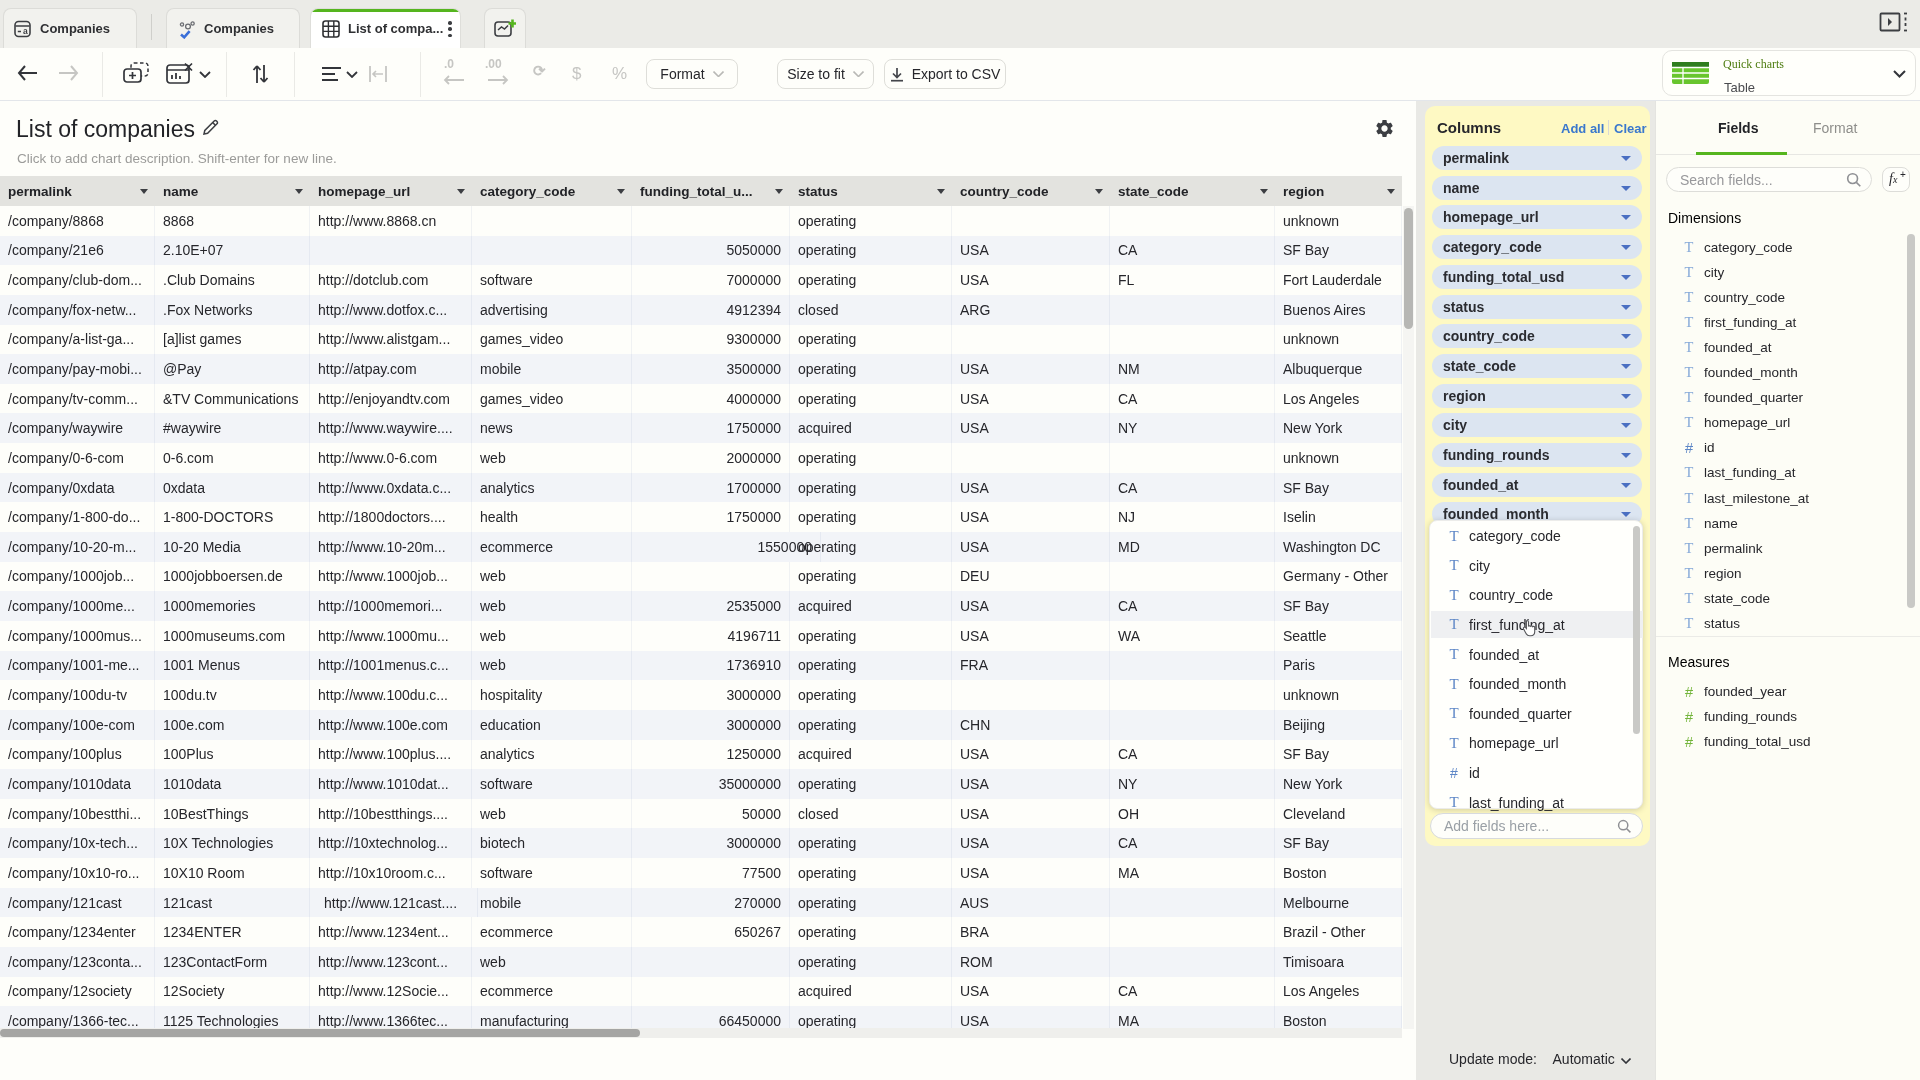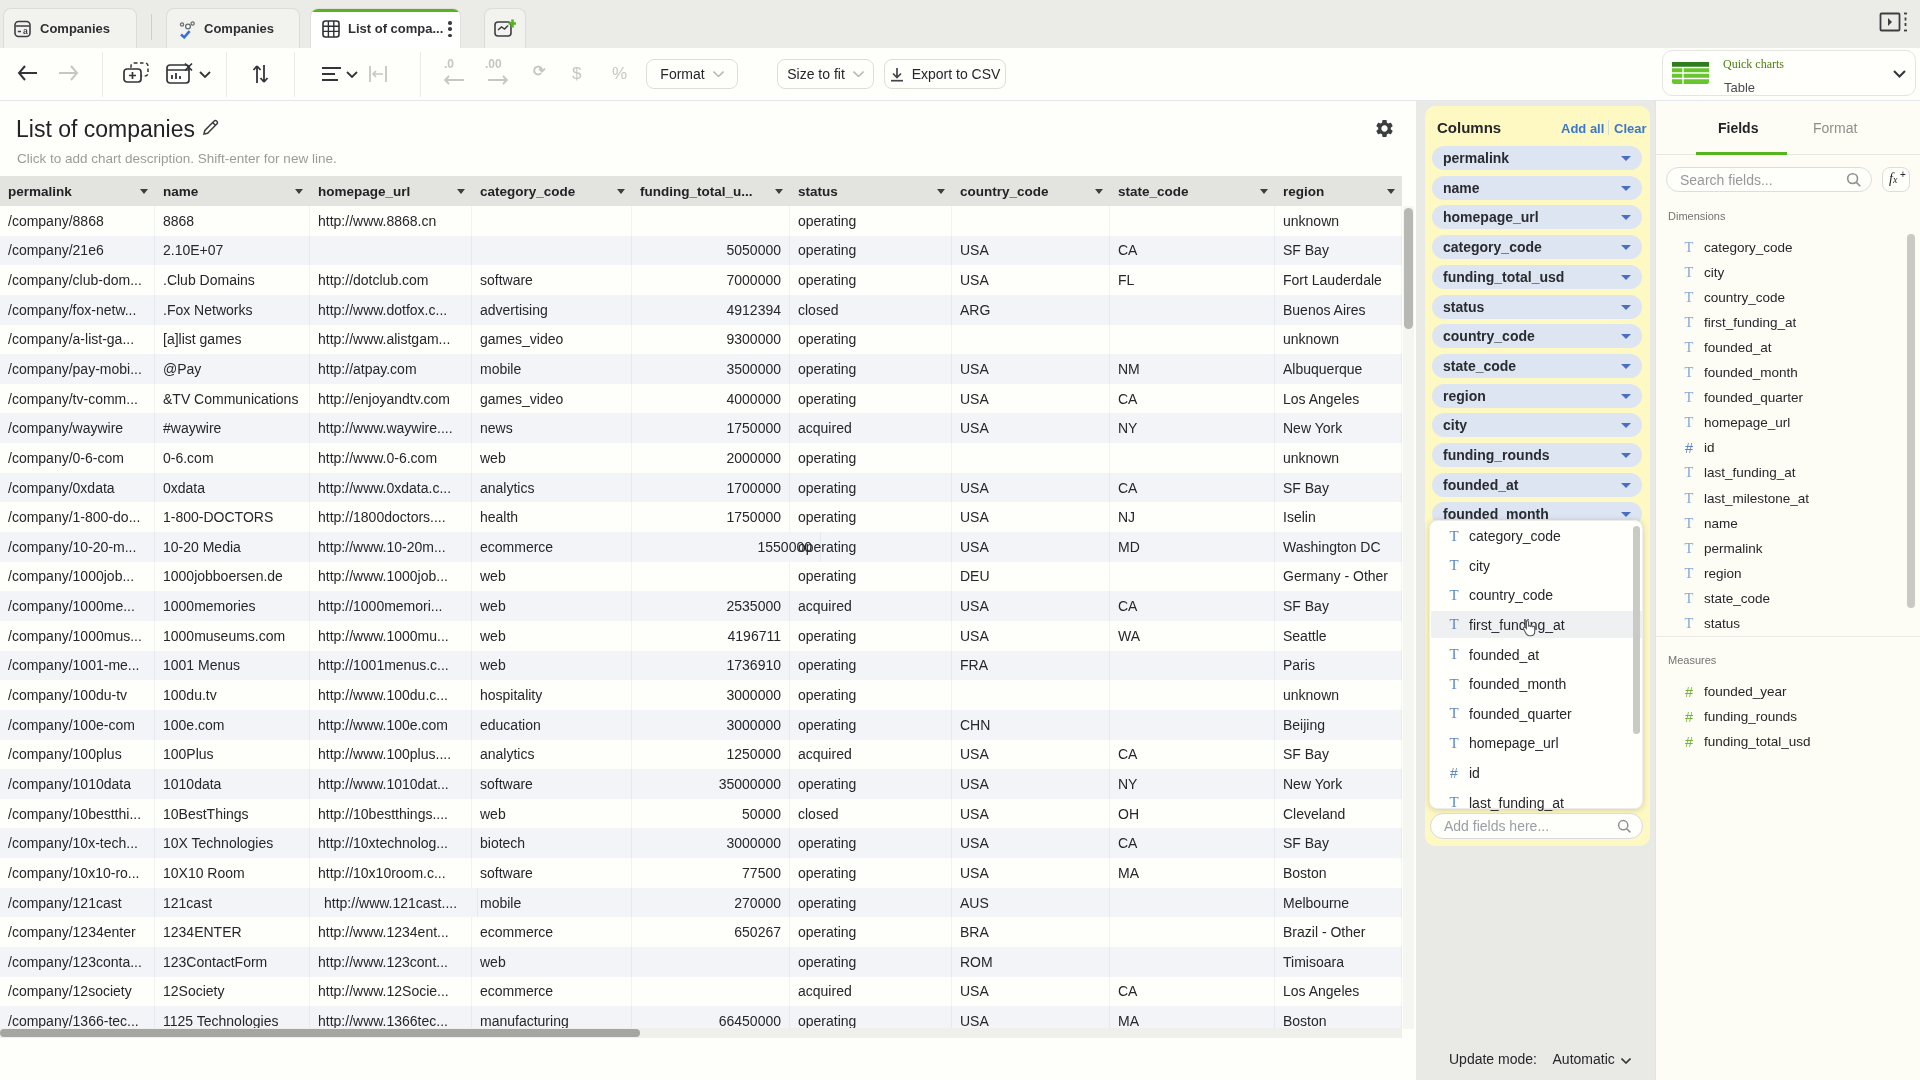--- a/index.html
+++ b/index.html
@@ -48,21 +48,21 @@
 .ficon.t{color:#5d86c6;}
 .ficon.h{color:#5d86c6;font-family:"Liberation Sans",sans-serif;font-size:14px;}
 .ficon.hg{color:#74b53c;font-family:"Liberation Sans",sans-serif;font-size:14px;}
 #addfields{position:absolute;left:14px;top:712px;width:213px;height:26px;border:1px solid #d7dade;border-radius:13px;background:#fefefa;display:flex;align-items:center;padding-left:13px;font-size:14px;color:#9aa0a6;}
 #updmode{position:absolute;left:33px;top:950px;font-size:14px;color:#26262b;}
 
 #rightpanel{position:absolute;left:1655px;top:101px;width:265px;height:979px;background:#fdfdf6;border-left:1px solid #e4e4e0;}
 .rtab{position:absolute;top:0;height:53px;display:flex;align-items:center;font-size:14px;}
 #searchbox{position:absolute;left:10px;top:66px;width:206px;height:25px;border:1px solid #dddDD9;border-radius:13px;display:flex;align-items:center;padding-left:13px;font-size:14px;color:#98989b;background:#fefefa;}
 #fxbtn{position:absolute;left:226px;top:66px;width:28px;height:25px;border:1px solid #dddDD9;border-radius:8px;background:#fefefa;}
-.dlabel{position:absolute;left:12px;font-size:11px;color:#737373;}
+.dlabel{position:absolute;left:12px;font-size:14px;color:#000000;}
 .ditem{position:absolute;left:0;width:100%;height:25.1px;display:flex;align-items:center;font-size:13.5px;color:#26262b;}
 .ditem .ficon{margin-left:27px;margin-right:7px;font-size:14.5px;}
 .ditem .ficon.t{color:#84a8d8;}
 #rscroll{position:absolute;left:251px;top:133px;width:8px;height:374px;background:#c9c9c6;border-radius:4px;}
 </style></head>
 <body>
 
 <div id="tabbar">
 <div class="tab" style="left:3px;width:134px;padding-left:10px;"><svg width="17" height="18" viewBox="0 0 17 18" style="margin-right:9px;">
         <rect x="1" y="1.5" width="15" height="15" rx="3.5" fill="none" stroke="#3c3e42" stroke-width="1.6"></rect>

